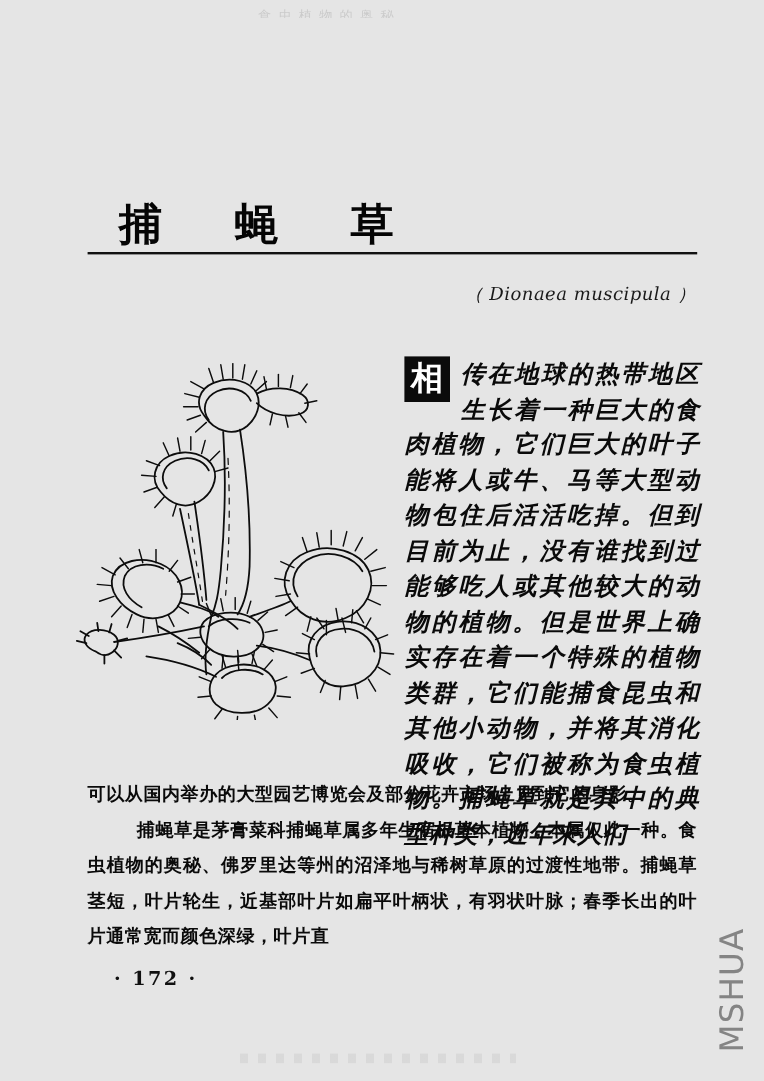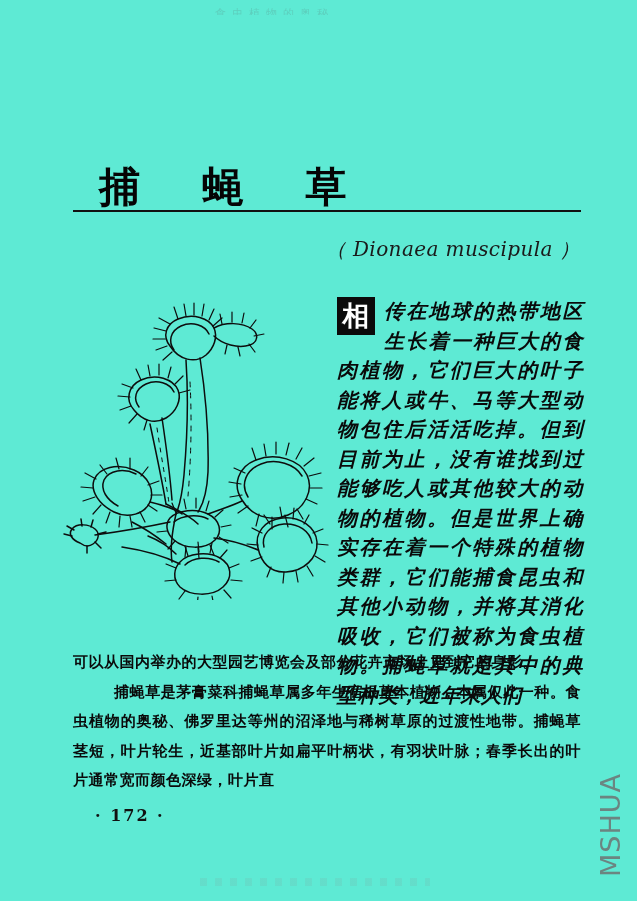--- a/index.html
+++ b/index.html
@@ -8,21 +8,21 @@
     padding: 0;
     background: #ffffff;
   }
   body {
     font-family: "DejaVu Serif", "Liberation Serif", serif;
   }
   #page {
     position: relative;
     width: 637px;
     height: 901px;
-    background: #5eead4;
+    background: #e5e5e5;
     overflow: hidden;
   }
 
   
   .scan-artifact {
     position: absolute;
     top: 6px;
     left: 215px;
     width: 270px;
     height: 9px;
@@ -48,42 +48,42 @@
   
   .title-block {
     position: absolute;
     left: 73px;
     top: 168px;
     width: 508px;
   }
   .title {
     font-family: "DejaVu Serif", "Liberation Serif", serif;
     font-weight: bold;
-    font-size: 41px;
+    font-size: 36px;
     line-height: 38px;
     letter-spacing: 24px;
     color: #050505;
     padding-left: 26px;
     white-space: nowrap;
   }
   .title-rule {
     margin-top: 4px;
     height: 2px;
     background: #111;
     width: 508px;
   }
 
   
   .latin-name {
     position: absolute;
     right: 57px;
     top: 236px;
     font-family: "DejaVu Serif", "Liberation Serif", serif;
     font-style: italic;
-    font-size: 20px;
+    font-size: 15px;
     color: #1a1a1a;
     letter-spacing: 0.4px;
     white-space: nowrap;
   }
 
   
   .illustration {
     position: absolute;
     left: 62px;
     top: 300px;

